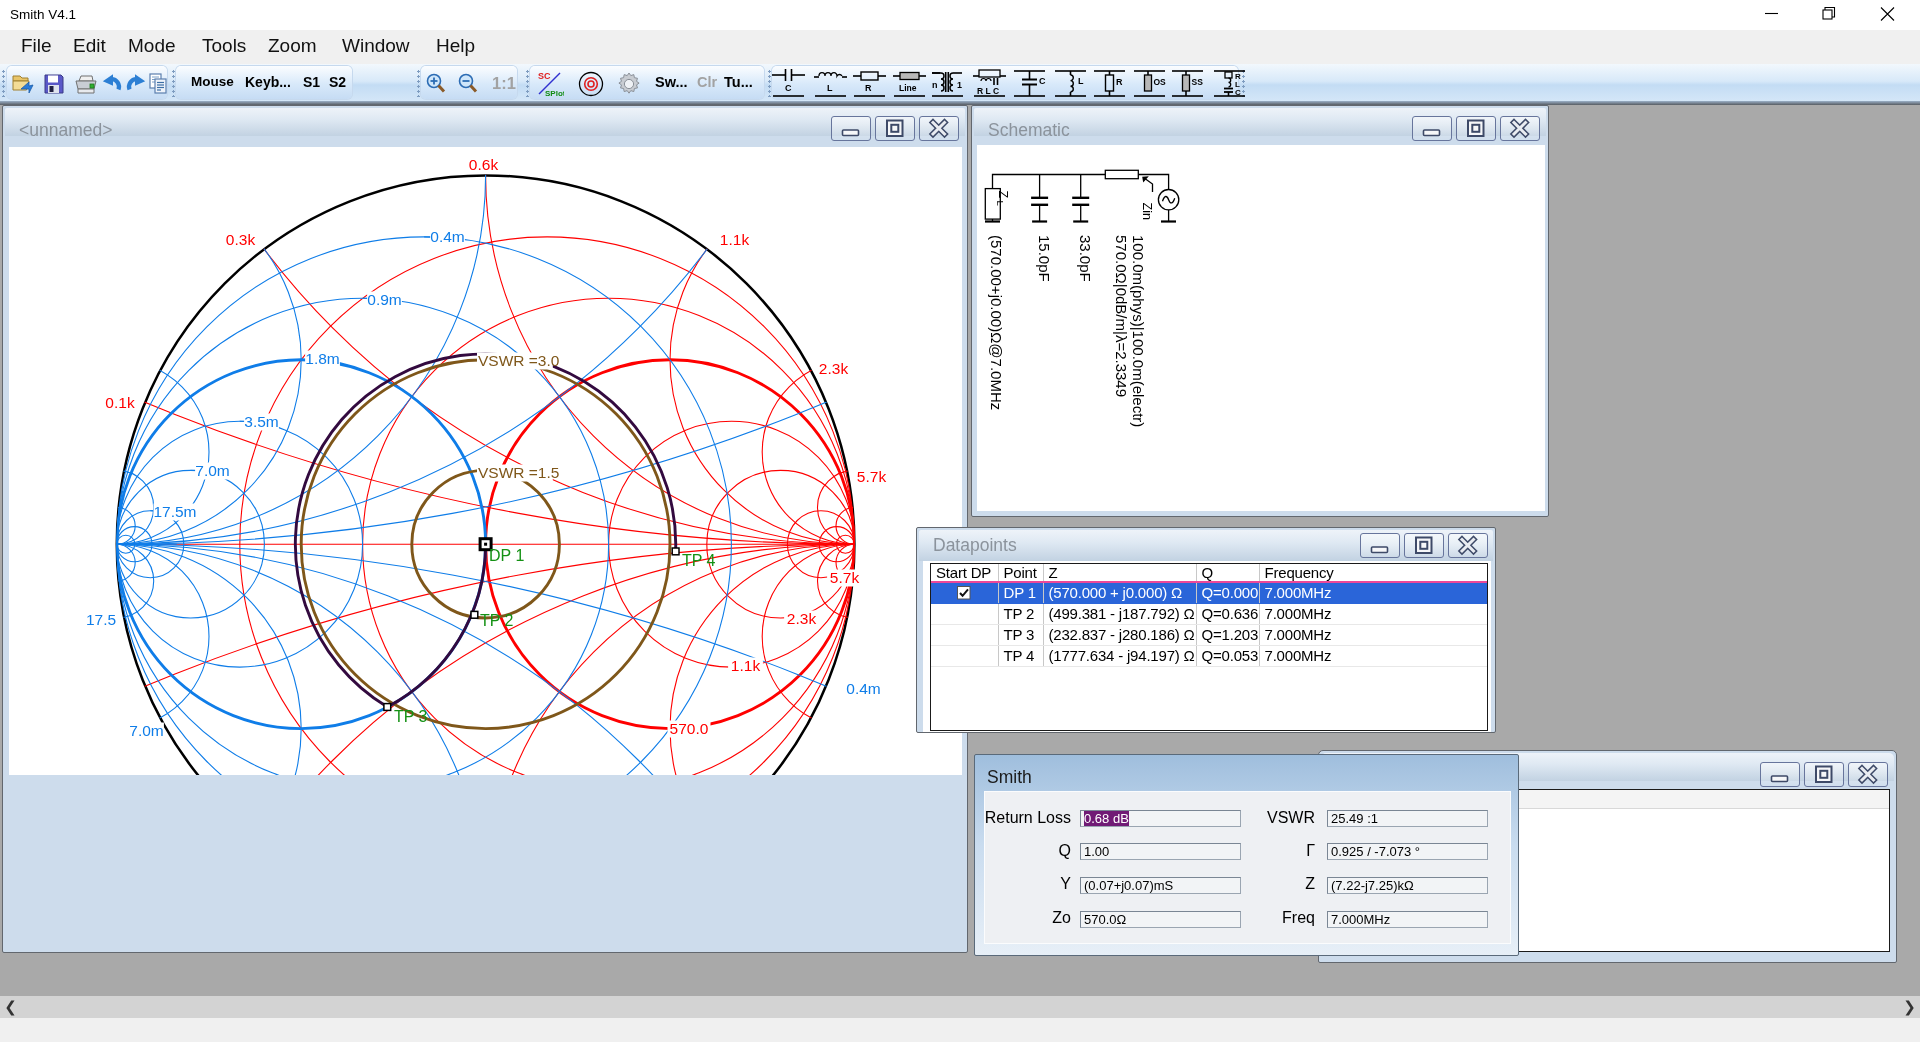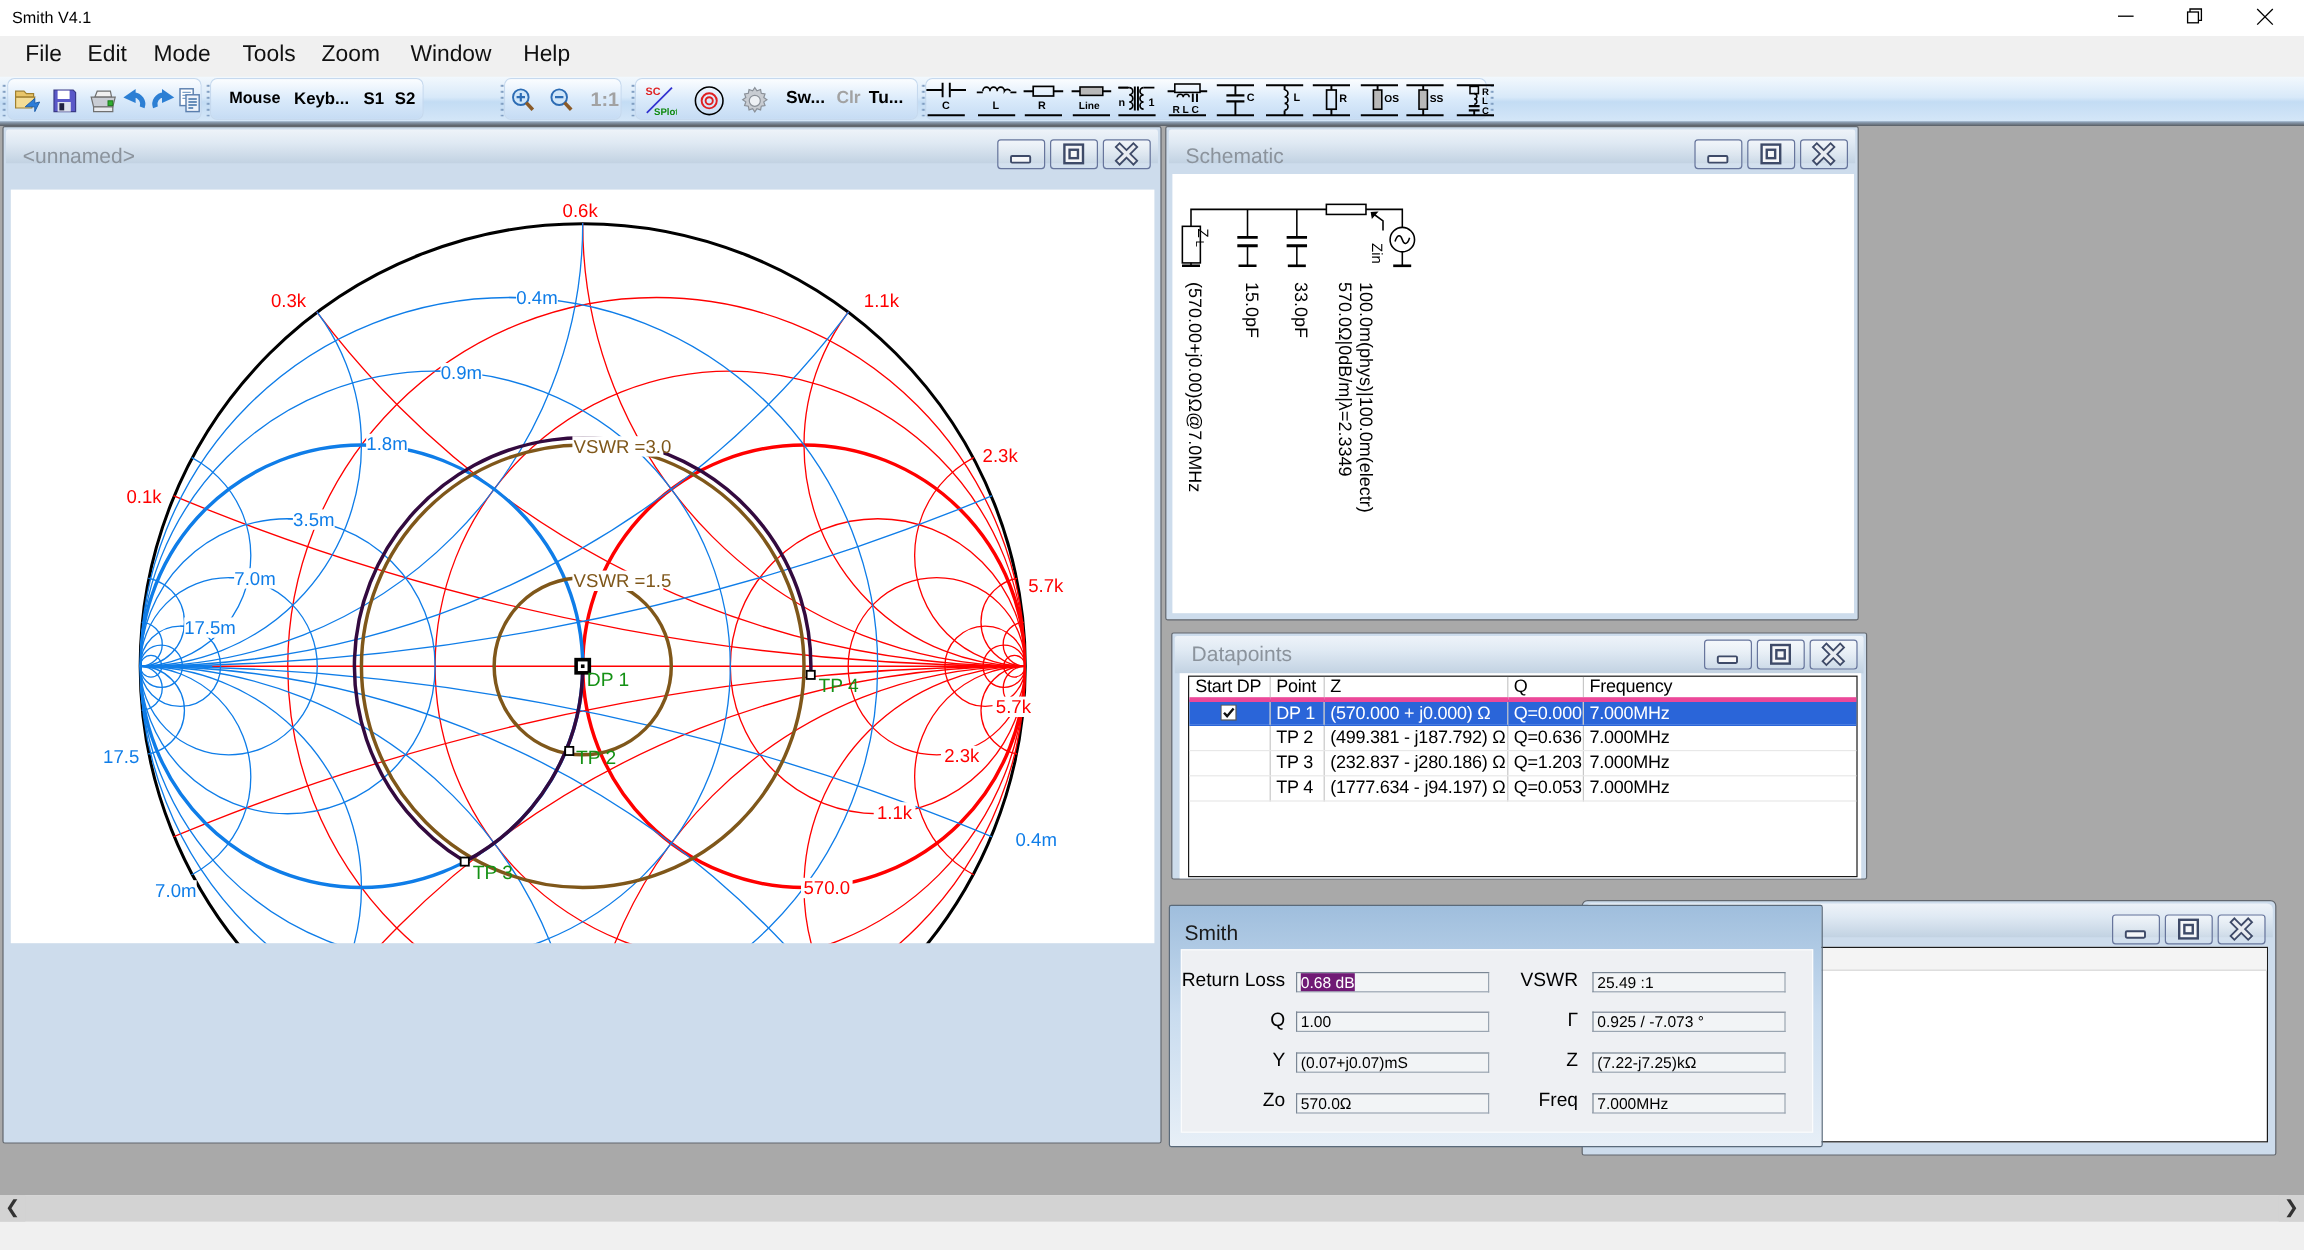--- a/index.html
+++ b/index.html
@@ -13,21 +13,21 @@
 .tl{position:absolute;font-size:14px;font-weight:bold;color:#000;top:10px}
 .mdi{position:absolute;left:0;top:105px;width:1920px;height:891px;background:#a9a9a9}
 .win{position:absolute;border:1px solid #62676e;background:#cddcec;border-radius:2px}
 .win .tit{position:absolute;left:2px;top:2px;right:2px;height:28px;background:linear-gradient(#eef3f9,#dfe9f3 40%,#c2d2e2);color:#8b939c;font-size:17.5px;border-radius:2px 2px 0 0}
 .win .tit span{position:absolute;left:14px;top:12px}
 .win .cli{position:absolute;background:#fff}
 .wbtn{position:absolute;width:40px;height:25px;border:1.5px solid #67759c;border-radius:3px;background:linear-gradient(rgba(255,255,255,.5),rgba(255,255,255,.08))}
 .wbtn svg{position:absolute;left:-1px;top:-1px}
 table.dp{border-collapse:collapse;font-size:15px;table-layout:fixed;width:557px;letter-spacing:-0.2px}
 table.dp td{border-right:1px solid #c8c8c8;border-bottom:1px solid #e8e8e8;padding:0 5px;height:21px;white-space:nowrap}table.dp tr.hd td{height:17px}
-table.dp tr.hd td{border-bottom:4px solid #ec4899}
+table.dp tr.hd td{border-bottom:2px solid #ec4899}
 table.dp tr.sel td{background:#2a65d9;color:#fff;border-bottom-color:#2a65d9}
 .fld{position:absolute;height:17px;width:161px;background:#f2f4f6;border:1px solid #9aa5b1;border-top-color:#7a8694;border-left-color:#7a8694;font-size:13px;color:#000;padding:0 3px;line-height:15px}
 .flb{position:absolute;font-size:16px;color:#000}
 </style></head>
 <body>
 <div class="tbar">
     <span style="position:absolute;left:10px;top:7px;font-size:13.5px">Smith V4.1</span>
     <svg style="position:absolute;right:0;top:0" width="180" height="30" viewBox="0 0 180 30">
       <g stroke="#000" stroke-width="1.1" fill="none">
         <line x1="25" y1="13.5" x2="38" y2="13.5"></line>
@@ -302,21 +302,21 @@
           <rect x="12" y="4.5" width="15.5" height="15.5" fill="#f6f7f9" stroke="#3e4a68" stroke-width="2"></rect>
           <rect x="16.3" y="8.8" width="7" height="7" fill="none" stroke="#3e4a68" stroke-width="2"></rect>
         </svg>
       </div>
       <div class="wbtn" style="right:8px;top:10px">
         <svg width="40" height="25">
           <path d="M14 6.5 L25.5 18 M25.5 6.5 L14 18" stroke="#3e4a68" stroke-width="6" stroke-linecap="square"></path>
           <path d="M14 6.5 L25.5 18 M25.5 6.5 L14 18" stroke="#e9ecf1" stroke-width="3" stroke-linecap="square"></path>
         </svg>
       </div>
-    <div class="cli" style="left:6px;top:52px;width:953px;height:628px;overflow:hidden">
+    <div class="cli" style="left:6px;top:41px;width:953px;height:628px;overflow:hidden">
         <svg width="953" height="800" viewBox="0 0 953 800" style="position:absolute;left:0;top:0">
           <defs>
             <clipPath id="disk">
               <circle cx="476.6" cy="397.2" r="369.4"></circle>
             </clipPath>
           </defs>
           <g font-family="Liberation Sans, sans-serif" font-size="15.5">
             <circle cx="476.6" cy="397.2" r="368.8" fill="none" stroke="#000" stroke-width="2.5"></circle>
             <g clip-path="url(#disk)" fill="none">
               <g stroke="#ff0000" stroke-width="1.1">
@@ -587,21 +587,21 @@
             <text x="14.0" y="90.0" font-size="15" transform="rotate(90 14.0 90.0)">(570.00+j0.00)Ω@7.0MHz</text>
             <text x="61.5" y="90.0" font-size="15" transform="rotate(90 61.5 90.0)">15.0pF</text>
             <text x="102.5" y="90.0" font-size="15" transform="rotate(90 102.5 90.0)">33.0pF</text>
             <text x="139.0" y="90.0" font-size="15" transform="rotate(90 139.0 90.0)">570.0Ω|0dB/m|λ=2.3349</text>
             <text x="156.0" y="90.0" font-size="15" transform="rotate(90 156.0 90.0)">100.0m(phys)|100.0m(electr)</text>
           </g>
         </svg>
       </div>
   </div>
 
-  <div class="win" style="left:976px;top:422px;width:580px;height:206px">
+  <div class="win" style="left:916px;top:422px;width:580px;height:206px">
     <div class="tit" style="height:31px">
         <span style="top:5px">Datapoints</span>
       </div>
     <div class="wbtn" style="right:95px;top:5px">
         <svg width="40" height="25">
           <rect x="11.5" y="14" width="16" height="5.5" rx="1" fill="#f6f7f9" stroke="#3e4a68" stroke-width="1.6"></rect>
         </svg>
       </div>
       <div class="wbtn" style="right:51px;top:5px">
         <svg width="40" height="25">

